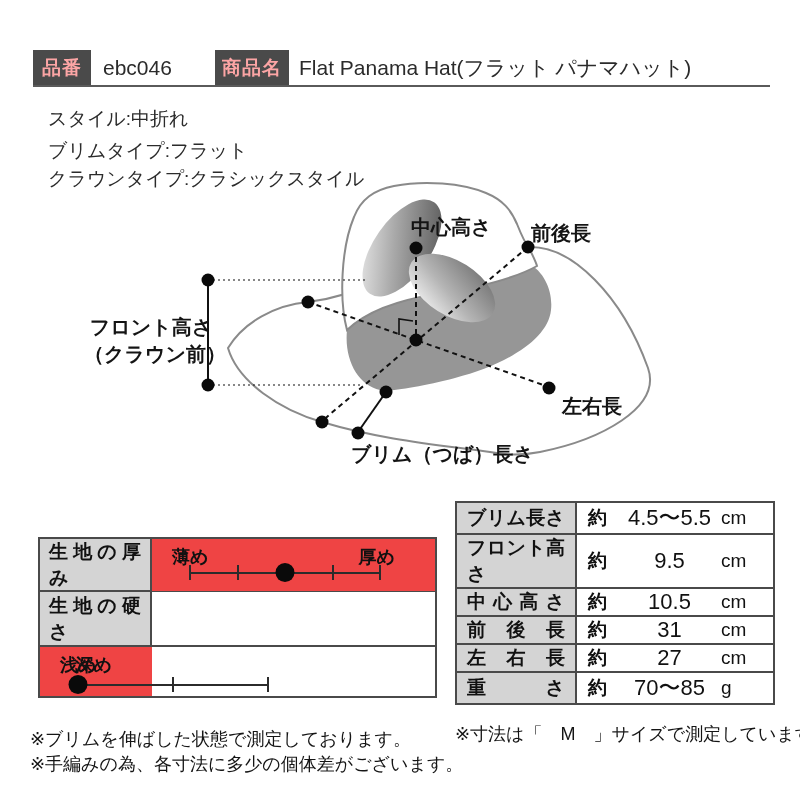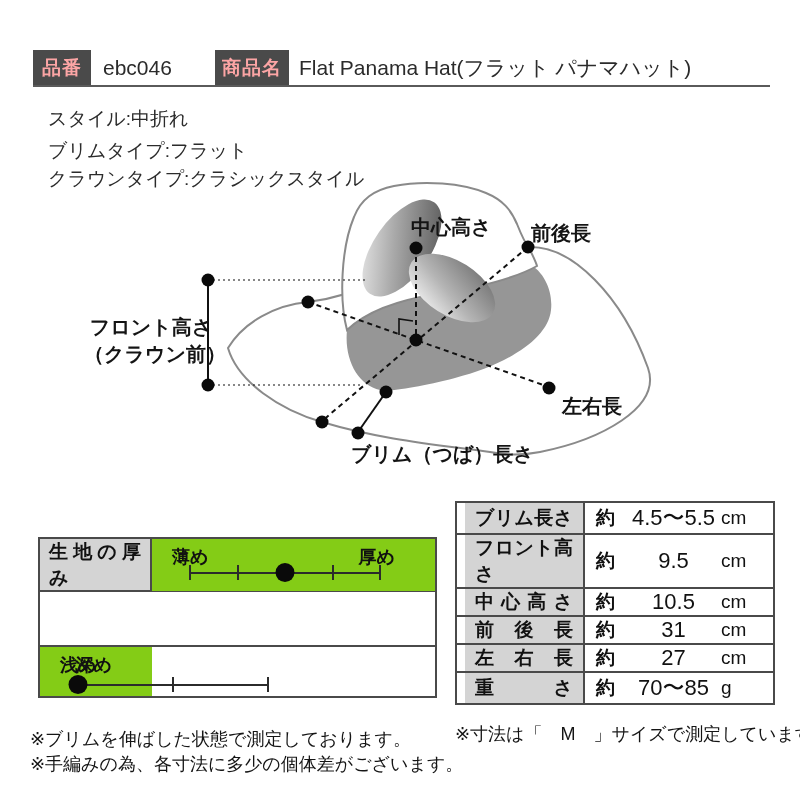--- a/index.html
+++ b/index.html
@@ -36,34 +36,34 @@
 
   
   #attr-table{left:38px;top:537px;width:399px;height:161px;border:2px solid #4a4a4a;
     box-sizing:border-box;display:grid;grid-template-rows:51px 55px 51px;}
   .attr-row{display:grid;grid-template-columns:112px 1fr;border-top:2px solid #4a4a4a;}
   .attr-row:first-child{border-top:none;}
   .attr-label{background:#d4d4d4;border-right:2px solid #4a4a4a;display:flex;
     align-items:center;}
   .attr-label span{display:block;width:100%;padding:0 9px;box-sizing:border-box;
     font-size:19px;font-weight:600;text-align:justify;text-align-last:justify;color:#111;}
-  .slider-cell{position:relative;background:#84cc16;}
+  .slider-cell{position:relative;background:#ef4444;}
   .slider-minmax{position:absolute;top:6px;font-size:18px;font-weight:600;color:#111;}
   .slider-min{left:20px;} .slider-max{right:40px;}
   .slider-track{position:absolute;left:38px;width:190px;height:2px;background:#2b2b2b;}
   .r1 .slider-track{top:33px;} .r2 .slider-track{top:37px;} .r3 .slider-track{top:37px;}
   .tick{position:absolute;width:2px;height:15px;top:-7px;background:#2b2b2b;
     transform:translateX(-1px);}
   .dot{position:absolute;width:19px;height:19px;border-radius:50%;background:#0a0a0a;
     top:-9px;transform:translateX(-9.5px);}
 
   
   #size-table{left:455px;top:501px;width:320px;height:204px;border:2px solid #4a4a4a;
     box-sizing:border-box;display:grid;grid-template-rows:repeat(6,1fr);}
-  .size-row{display:grid;grid-template-columns:120px 1fr;border-top:2px solid #4a4a4a;padding-left:8px;}
+  .size-row{display:grid;grid-template-columns:120px 1fr;border-top:2px solid #4a4a4a;}
   .size-row:first-child{border-top:none;}
   .size-label{background:#d4d4d4;border-right:2px solid #4a4a4a;display:flex;align-items:center;}
   .size-label span{display:block;width:100%;padding:0 10px;box-sizing:border-box;
     font-size:19px;font-weight:600;text-align:justify;text-align-last:justify;color:#111;}
   .size-value-cell{display:flex;align-items:center;background:#fff;}
   .size-prefix{font-size:19px;font-weight:600;margin-left:11px;width:30px;color:#111;}
   .size-value{flex:1;text-align:center;font-size:22px;color:#111;}
   .size-unit{width:50px;text-align:left;font-size:19px;color:#111;margin-right:2px;}
 
   
@@ -163,20 +163,23 @@
       <div class="slider-track">
           <div class="tick" style="left: 0%;"></div>
           <div class="tick" style="left: 25%;"></div>
           <div class="tick" style="left: 75%;"></div>
           <div class="tick" style="left: 100%;"></div>
           <div class="dot" style="left: 50%;"></div>
         </div>
     </div>
   </div>
   <div class="attr-row r2">
+    <div class="attr-label">
+      <span>生地の硬さ</span>
+    </div>
   </div>
   <div class="attr-row r3">
     <div class="slider-cell">
       <span class="slider-minmax slider-min">浅め</span>
       <span class="slider-minmax slider-max">深め</span>
       <div class="slider-track">
           <div class="tick" style="left: 50%;"></div>
           <div class="tick" style="left: 100%;"></div>
           <div class="dot" style="left: 0%;"></div>
         </div>

